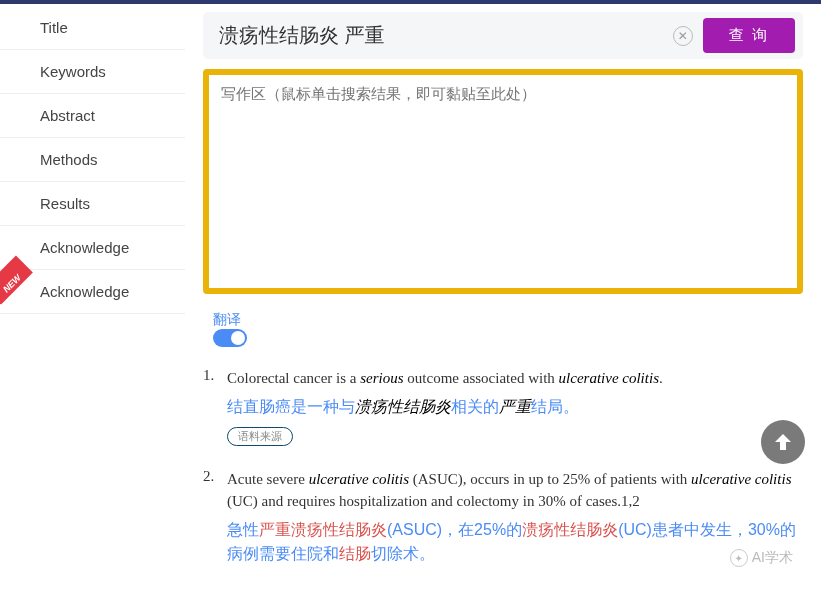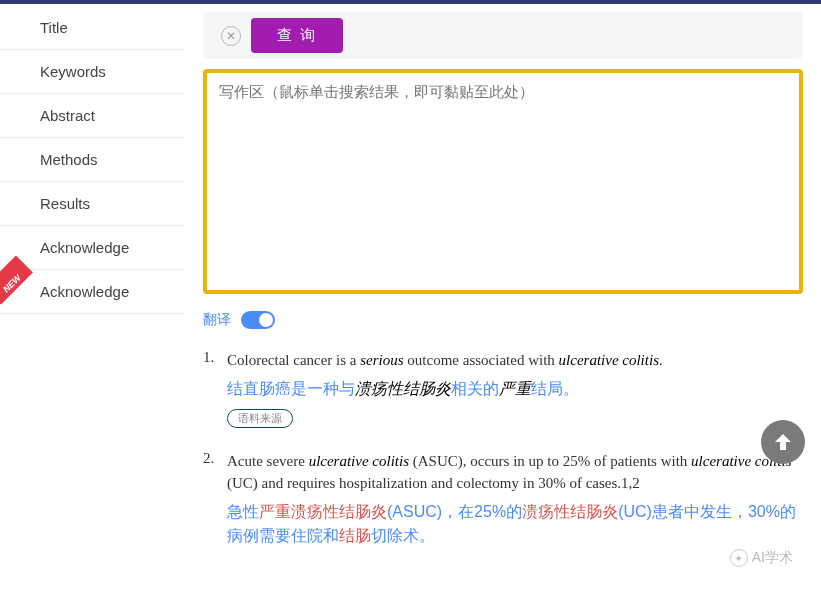--- a/index.html
+++ b/index.html
@@ -8,22 +8,22 @@
     .topbar { position: absolute; top: 0; left: 0; right: 0; height: 4px; background: #2e3a6e; }
     .sidebar { width: 185px; background: #fff; padding-top: 6px; border-right: 0px solid #eee; }
     .sidebar-item { padding: 13px 15px 13px 40px; border-bottom: 1px solid #eee; font-size: 15px; color: #444; cursor: pointer; position: relative; }
     .sidebar-item.active { background: #5f6f9f; color: #fff; }
     .new-ribbon { position: absolute; top: -2px; left: -14px; background: #e63946; color: #fff; font-size: 9px; font-weight: bold; font-style: italic; padding: 12px 12px 2px 12px; transform: rotate(-45deg); transform-origin: center; }
     .main { flex: 1; padding: 12px 18px 0 18px; position: relative; }
     .search-bar { display: flex; align-items: center; background: #f5f6f8; border-radius: 5px; padding: 6px 8px; margin-bottom: 10px; }
     .search-input { flex: 1; border: none; background: transparent; font-size: 20px; padding: 4px 8px; outline: none; color: #333; }
     .clear-btn { width: 20px; height: 20px; border: 1px solid #bbb; border-radius: 50%; color: #999; font-size: 12px; display: flex; align-items: center; justify-content: center; margin: 0 10px; cursor: pointer; }
     .query-btn { background: #a21caf; color: #fff; border: none; border-radius: 4px; padding: 8px 26px; font-size: 15px; letter-spacing: 2px; cursor: pointer; }
-    .writing-area { width: 100%; height: 225px; border: 4px solid #eab308; border-radius: 4px; padding: 10px 12px; font-size: 15px; color: #404040; resize: none; font-family: inherit; outline: none; }
-    .translate-row { display: flex; align-items: flex-start; margin: 14px 0 20px 0; }
+    .writing-area { width: 100%; height: 225px; border: 6px solid #eab308; border-radius: 4px; padding: 10px 12px; font-size: 15px; color: #404040; resize: none; font-family: inherit; outline: none; }
+    .translate-row { display: flex; align-items: flex-start; margin: 14px 0 20px 10px; flex-direction: column; }
     .translate-label { color: #4a8bf5; font-size: 14px; margin-right: 10px; }
     .toggle { width: 34px; height: 18px; background: #4a8bf5; border-radius: 9px; position: relative; cursor: pointer; }
     .toggle-knob { position: absolute; right: 2px; top: 2px; width: 14px; height: 14px; background: #fff; border-radius: 50%; }
     .results { font-size: 15px; color: #333; }
     .result-item { display: flex; margin-bottom: 22px; }
     .result-num { width: 24px; font-family: Georgia, serif; }
     .result-body { flex: 1; }
     .result-en { font-family: Georgia, "Times New Roman", serif; line-height: 1.5; }
     .result-zh { color: #4a8bf5; font-size: 16px; margin-top: 5px; line-height: 1.5; }
     .hl-red { color: #000000; font-style: italic; }
@@ -48,20 +48,21 @@
     <div class="sidebar-item">Results</div>
     <div class="sidebar-item">Acknowledge</div>
     <div class="sidebar-item">
       <span class="new-ribbon">NEW</span>
       <span>Acknowledge</span>
     </div>
   </div>
 
   <div class="main">
     <div class="search-bar">
+      <input class="search-input" type="text" value="溃疡性结肠炎 严重" style="">
       <span class="clear-btn">✕</span>
       <button class="query-btn">查 询</button>
     </div>
 
     <textarea class="writing-area" placeholder="写作区（鼠标单击搜索结果，即可黏贴至此处）" style=""></textarea>
 
     <div class="translate-row">
       <span class="translate-label">翻译</span>
       <div class="toggle">
         <div class="toggle-knob"></div>

